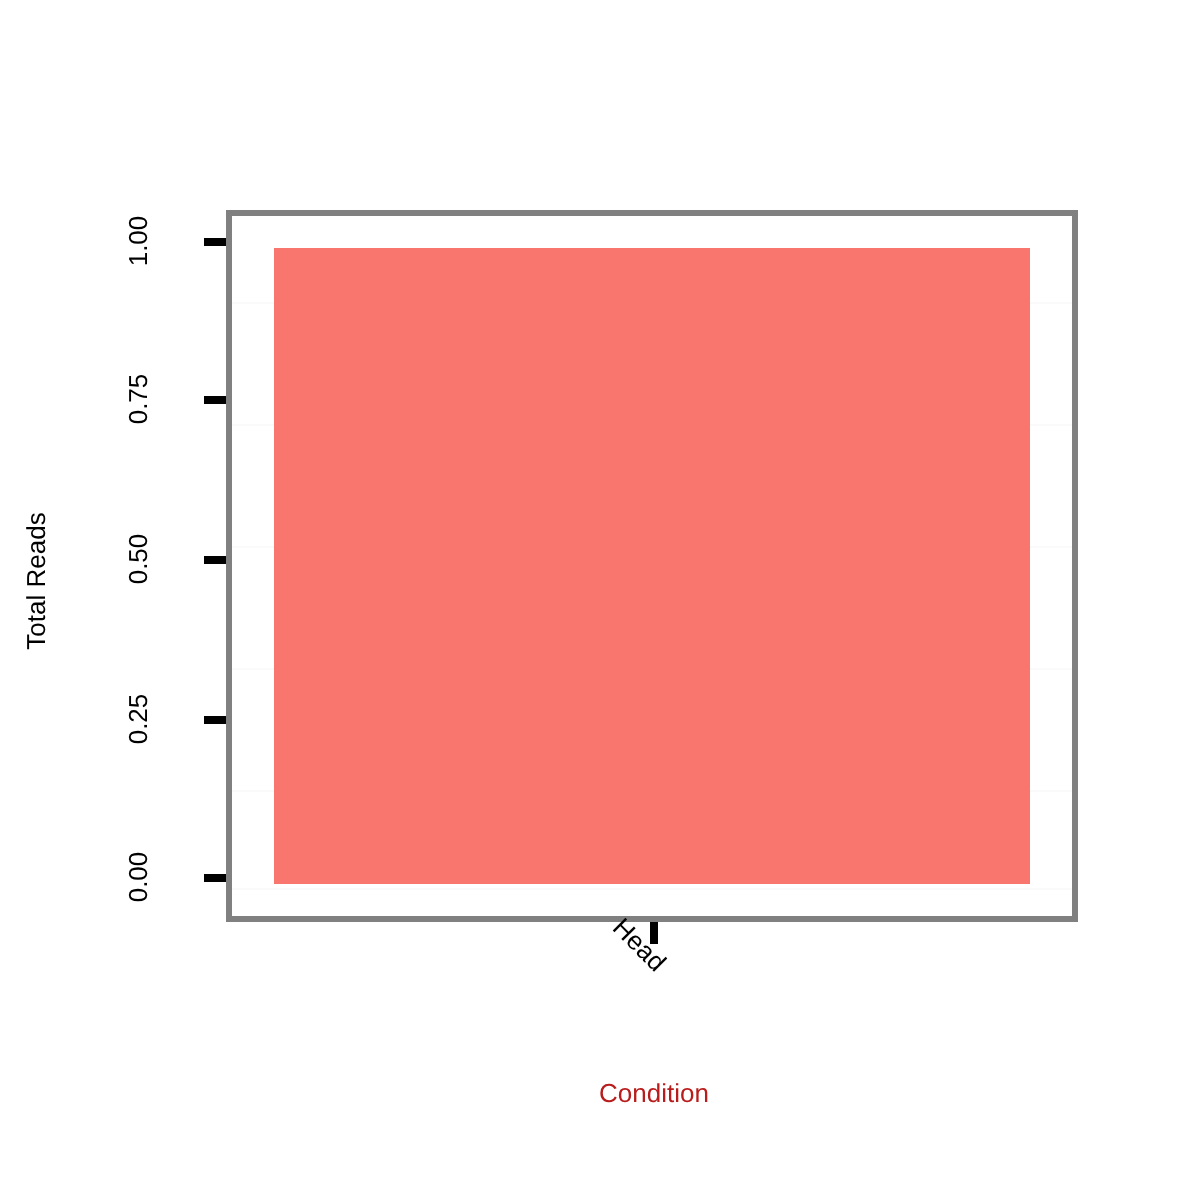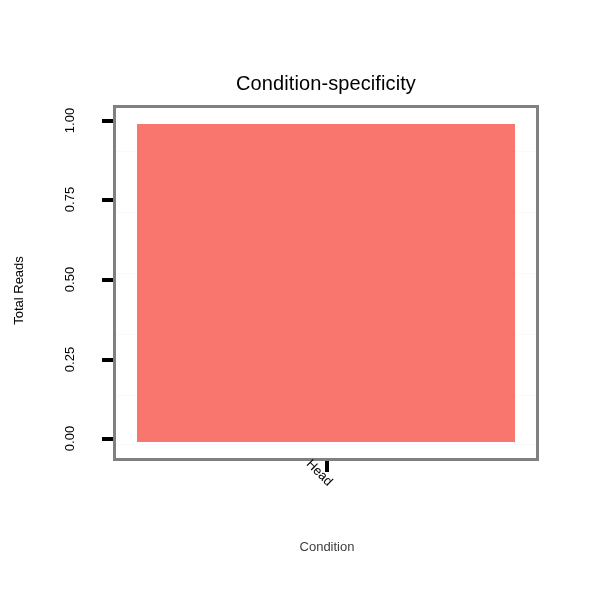--- a/index.html
+++ b/index.html
@@ -116,30 +116,29 @@
     transform: rotate(45deg) translate(-100%, 0);
   }
 
   
   #x-axis-title {
     position: absolute;
     left: 327px;
     top: 539px;
     transform: translateX(-50%);
     font-size: 13px;
-    color: #404040;
+    color: #b91c1c;
     white-space: nowrap;
   }
 </style>
 </head>
 <body>
 
 <div id="stage">
 
-  <div id="plot-title"><span>Condition-specificity</span></div>
 
   <div id="panel" style="border-color: rgb(128, 128, 128);">
     <div id="panel-inner">
 
       <div class="grid-minor" style="top: 43px; background: rgb(250, 250, 250);"></div>
       <div class="grid-minor" style="top: 104px; background: rgb(250, 250, 250);"></div>
       <div class="grid-minor" style="top: 165px; background: rgb(250, 250, 250);"></div>
       <div class="grid-minor" style="top: 226px; background: rgb(250, 250, 250);"></div>
       <div class="grid-minor" style="top: 287px; background: rgb(250, 250, 250);"></div>
       <div class="grid-minor" style="top: 336px; background: rgb(250, 250, 250);"></div>

